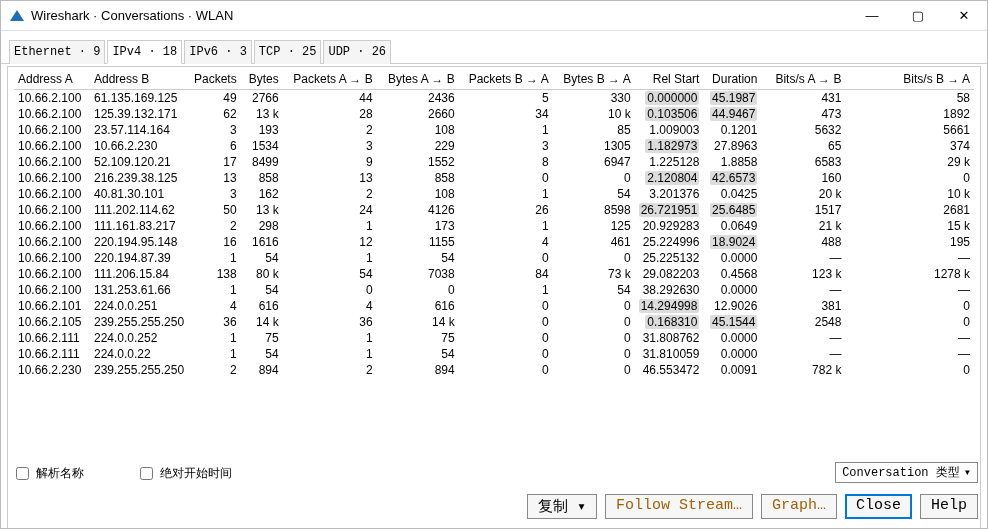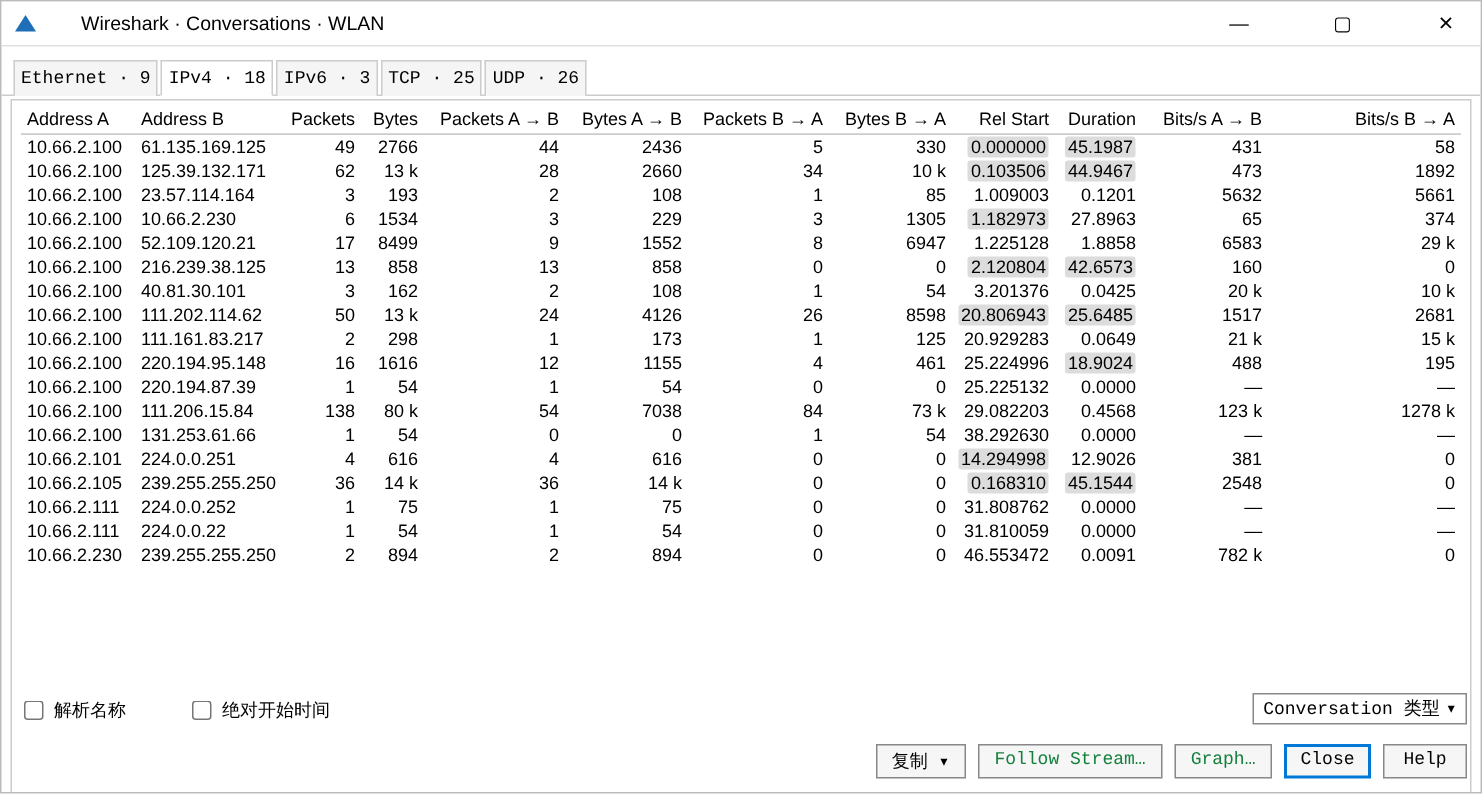--- a/index.html
+++ b/index.html
@@ -13,21 +13,20 @@
     overflow: hidden;
     border: 1px solid #bbb;
   }
   .titlebar {
     display: flex;
     align-items: center;
     height: 30px;
     padding: 0 0 0 8px;
     background: #fff;
     border-bottom: 1px solid #e0e0e0;
-    gap: 23px;
   }
   .titlebar svg { margin-right: 6px; }
   .titlebar-title { flex: 0 0 auto; font-size: 13px; }
   .titlebar-spacer { flex: 1 1 auto; }
   .titlebar-btn {
     width: 46px;
     height: 30px;
     display: flex;
     align-items: center;
     justify-content: center;
@@ -79,21 +78,21 @@
     white-space: nowrap;
   }
   .r { text-align: right; }
   .hl { background: #dcdcdc; border-radius: 2px; padding: 0 2px; }
   .checkrow {
     position: absolute;
     left: 12px;
     bottom: 46px;
     display: flex;
     align-items: flex-start;
-    gap: 40px;
+    gap: 52px;
     font-size: 12px;
   }
   .checkrow label { display: flex; align-items: center; gap: 4px; }
   .checkrow input { width: 13px; height: 13px; }
   .convtype {
     position: absolute;
     right: 10px;
     bottom: 46px;
     border: 1px solid #888;
     padding: 1px 6px;
@@ -103,30 +102,30 @@
     align-items: center;
     gap: 4px;
   }
   .btnrow {
     position: absolute;
     right: 10px;
     bottom: 10px;
     display: flex;
     gap: 8px;
     font-family: "Courier New", monospace;
-    font-size: 12px;
+    font-size: 15px;
   }
   .btn {
     border: 1px solid #888;
     padding: 2px 10px;
     background: #f6f6f6;
     min-width: 56px;
     text-align: center;
   }
-  .btn.disabled { color: #15803d; background: #f6f6f6; }
+  .btn.disabled { color: #a16207; background: #f6f6f6; }
   .btn.highlight { border: 2px solid #0078d7; padding: 1px 9px; }
   .dash { text-align: right; }
 </style>
 </head>
 <body>
 
 <div class="titlebar">
   <svg width="16" height="16" viewBox="0 0 16 16">
     <path d="M1 13 L8 2 L15 13 Z" fill="#1e6fb8"></path>
   </svg>
@@ -264,21 +263,21 @@
         </tr>
         <tr>
           <td>10.66.2.100</td>
           <td>111.202.114.62</td>
           <td class="r">50</td>
           <td class="r">13 k</td>
           <td class="r">24</td>
           <td class="r">4126</td>
           <td class="r">26</td>
           <td class="r">8598</td>
-          <td class="r"><span class="hl">20.806943</span></td>
+          <td class="r"><span class="hl">26.721951</span></td>
           <td class="r"><span class="hl">25.6485</span></td>
           <td class="r">1517</td>
           <td class="r">2681</td>
         </tr>
         <tr>
           <td>10.66.2.100</td>
           <td>111.161.83.217</td>
           <td class="r">2</td>
           <td class="r">298</td>
           <td class="r">1</td>

